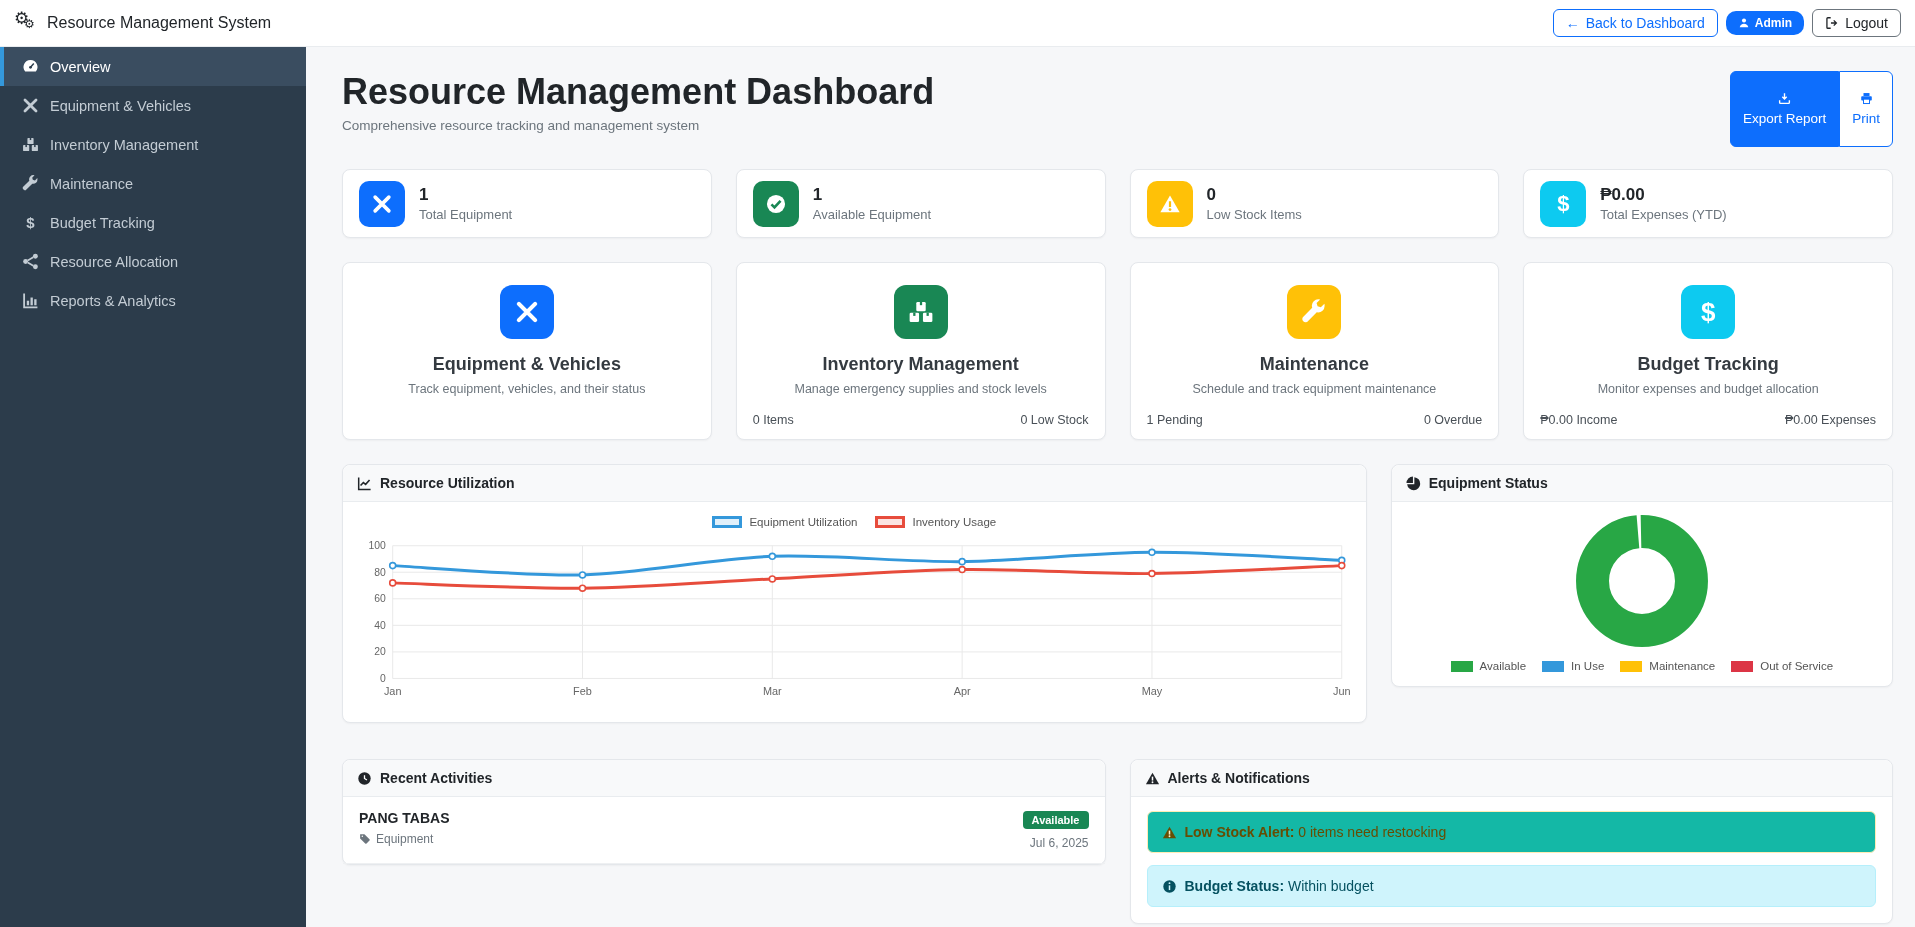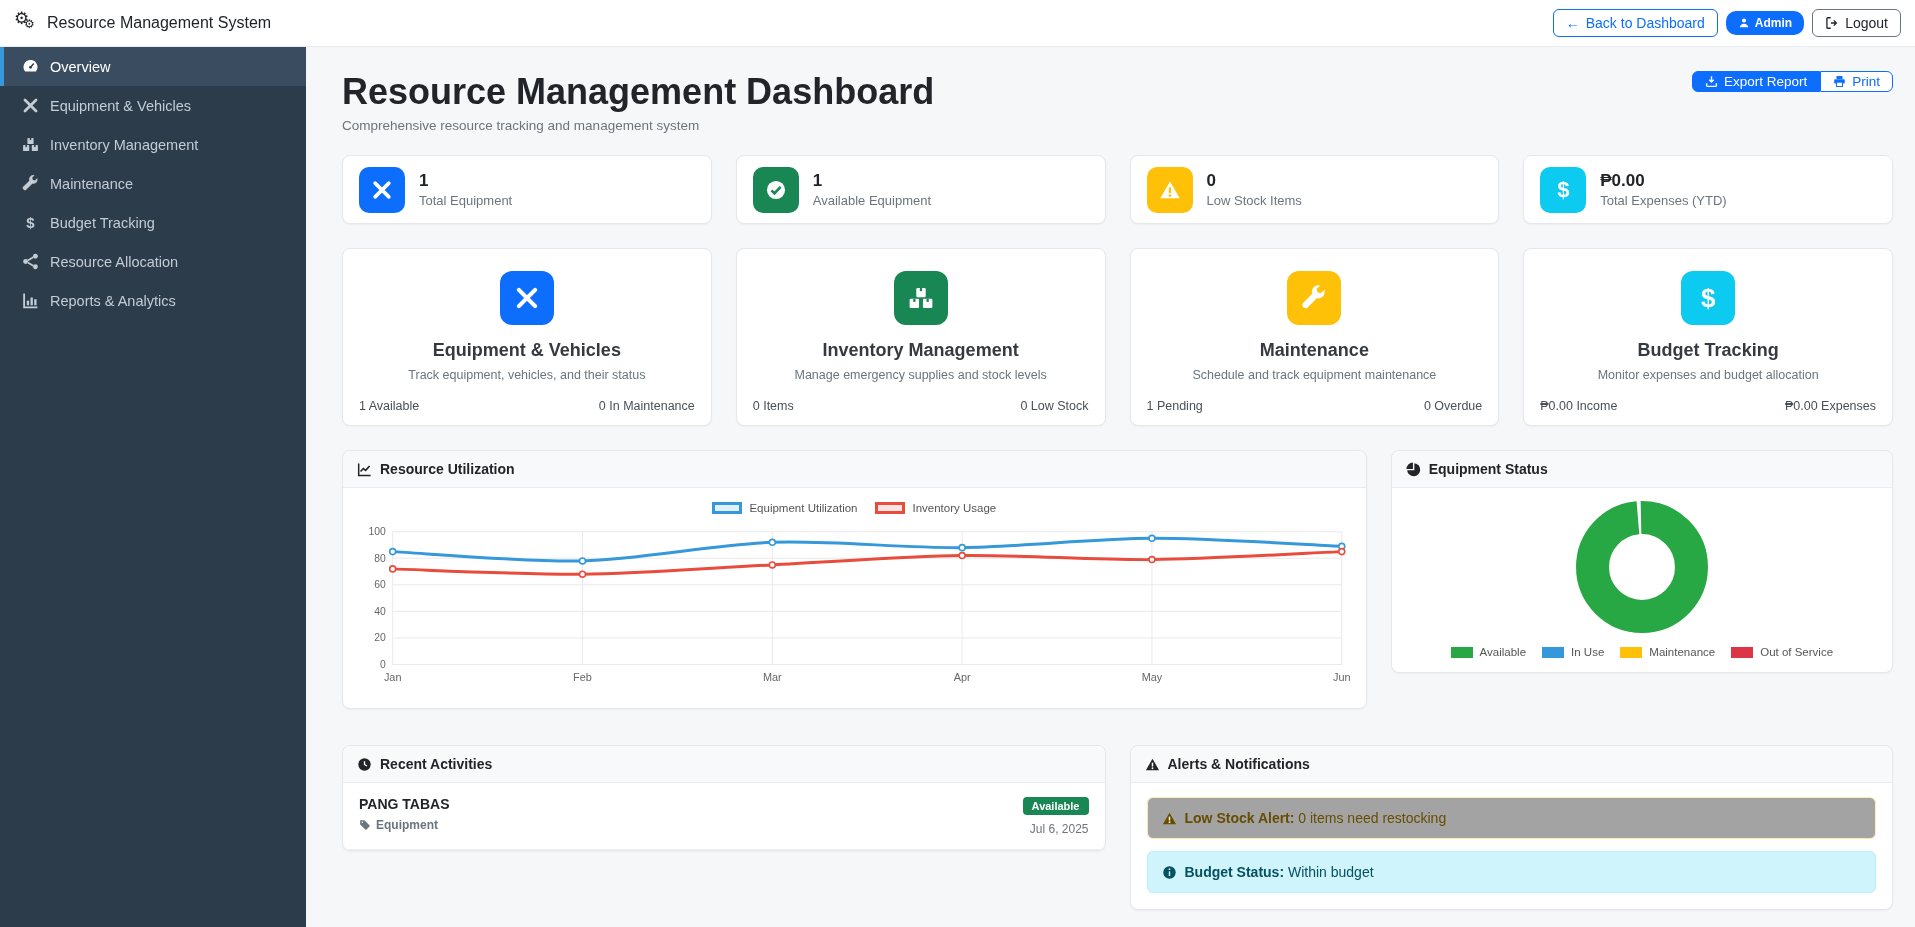--- a/index.html
+++ b/index.html
@@ -31,21 +31,21 @@
   .side-item .si-icon { width:17px; height:17px; display:inline-flex; }
   .side-item.active { background:#3a4d60; color:#fff; border-left-color:#3498db; }
 
   .main { flex:1; background:#f6f7f9; padding:24px 22px 24px 36px; overflow:hidden; }
 
   
   .page-head { display:flex; justify-content:space-between; align-items:flex-start; margin-bottom:22px; }
   .page-head h1 { font-size:36px; font-weight:bold; color:#212529; }
   .page-head .subtitle { font-size:13.5px; color:#6c757d; margin-top:5px; }
   .btn-group { display:inline-flex; }
-  .btn-group .btn { border-radius:0; font-size:13.5px; padding:2px 12px; }
+  .btn-group .btn { border-radius:0; font-size:13.5px; padding:20px 12px;flex-direction:column; }
   .btn-group .btn:first-child { border-radius:6px 0 0 6px; }
   .btn-group .btn:last-child { border-radius:0 6px 6px 0; }
   .btn-primary { background:#0d6efd; border-color:#0d6efd; color:#fff; }
 
   
   .card { background:#fff; border:1px solid #e4e7eb; border-radius:8px; box-shadow:0 1px 2px rgba(0,0,0,.04); }
   .card-header { background:#f8f9fa; border-bottom:1px solid #e9ecef; border-radius:8px 8px 0 0;
     padding:10px 14px; font-size:14px; font-weight:600; display:flex; align-items:center; gap:8px; }
   .card-header svg { width:15px; height:15px; }
 
@@ -79,33 +79,33 @@
   .donut-legend { display:flex; justify-content:center; align-items:center; gap:16px; margin-top:12px; flex-wrap:nowrap; }
   .dl-item { display:inline-flex; align-items:center; gap:7px; cursor:pointer; }
   .dl-box { width:22px; height:11px; display:inline-block; }
   .dl-label { font-size:11.5px; color:#555; }
 
   
   .bottom-row { display:grid; grid-template-columns:1fr 1fr; gap:24px; align-items:start; }
   .activity-item { display:flex; justify-content:space-between; align-items:flex-start;
     padding:13px 16px; border-bottom:1px solid #eef0f2; }
   .activity-name { font-size:14px; font-weight:bold; color:#212529; }
-  .activity-cat { font-size:12px; color:#6c757d; margin-top:6px; display:inline-flex; align-items:center; gap:5px;font-weight:bold; }
+  .activity-cat { font-size:12px; color:#6c757d; margin-top:6px; display:inline-flex; align-items:center; gap:5px; }
   .activity-cat svg { width:12px; height:12px; }
   .activity-right { text-align:right; }
   .badge { display:inline-block; color:#fff; font-size:11px; font-weight:bold;
     padding:3px 9px; border-radius:4px; }
   .activity-date { font-size:12px; color:#6c757d; margin-top:7px; }
 
   .alerts-body { padding:14px 16px; }
   .alert { border-radius:6px; padding:12px 14px; font-size:14px; margin-bottom:12px;
     display:flex; align-items:center; gap:8px; }
   .alert:last-child { margin-bottom:2px;align-items:center; }
   .alert svg { width:15px; height:15px; flex:0 0 15px; }
-  .alert-warning { background:#a3a3a3; border:1px solid #ffecb5; color:#664d03; }
+  .alert-warning { background:#14b8a6; border:1px solid #ffecb5; color:#664d03; }
   .alert-info { background:#cff4fc; border:1px solid #b6effb; color:#055160; }
 </style>
 </head>
 <body>
 
 <header class="navbar">
   <div class="brand">
     <span class="gear-stack">
         <span class="g1">⚙</span>
         <span class="g2">⚙</span>
@@ -280,24 +280,20 @@
 
     <section class="grid4">
       <div class="card module-card">
         <span class="module-icon" style="background: rgb(13, 110, 253);">
             <svg viewBox="0 0 16 16">
               <path d="M3 3l10 10M13 3L3 13" stroke="#fff" stroke-width="2.6" stroke-linecap="round"></path>
             </svg>
           </span>
         <div class="module-title">Equipment &amp; Vehicles</div>
         <div class="module-desc">Track equipment, vehicles, and their status</div>
-        <div class="module-foot">
-            <span>1 Available</span>
-            <span>0 In Maintenance</span>
-          </div>
       </div>
       <div class="card module-card">
         <span class="module-icon" style="background: rgb(25, 135, 84);">
             <svg viewBox="0 0 16 16">
               <rect x="5.1" y="1.8" width="5.8" height="5.8" rx=".8" fill="#fff"></rect>
               <rect x="1" y="8.4" width="5.8" height="5.8" rx=".8" fill="#fff"></rect>
               <rect x="9.2" y="8.4" width="5.8" height="5.8" rx=".8" fill="#fff"></rect>
               <rect x="7.3" y="1.8" width="1.4" height="2" fill="#198754"></rect>
               <rect x="3.2" y="8.4" width="1.4" height="2" fill="#198754"></rect>
               <rect x="11.4" y="8.4" width="1.4" height="2" fill="#198754"></rect>

